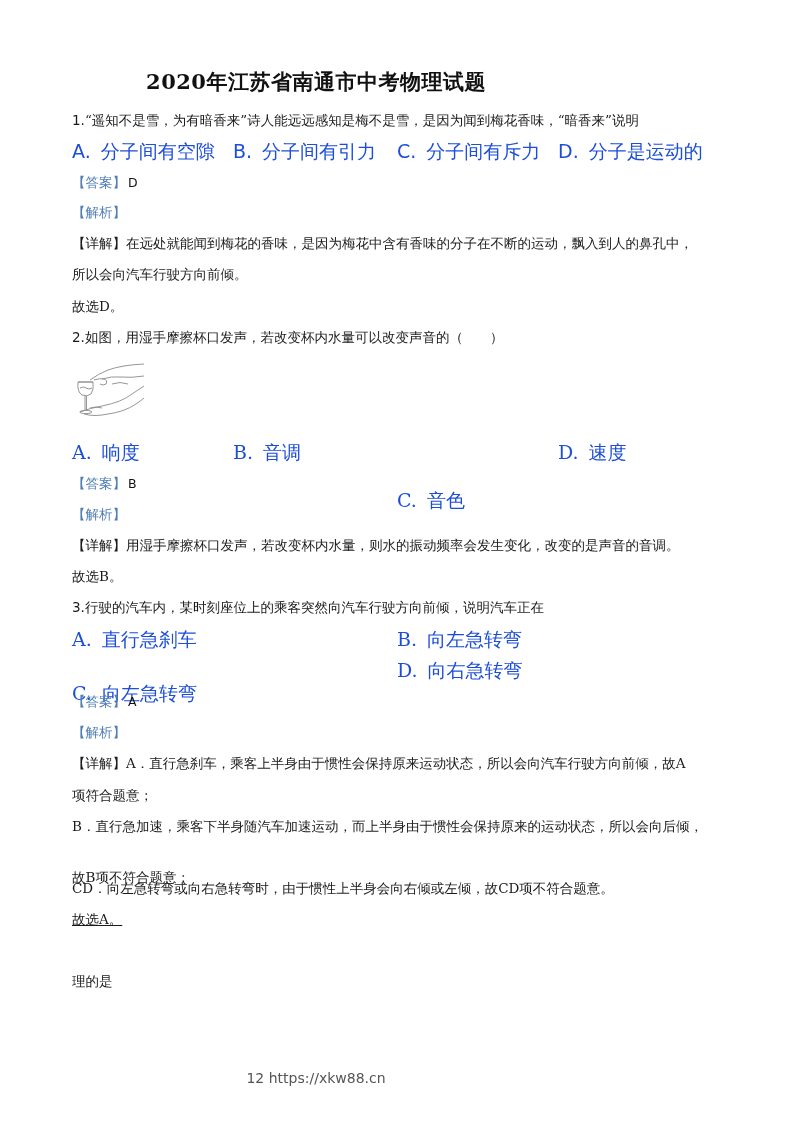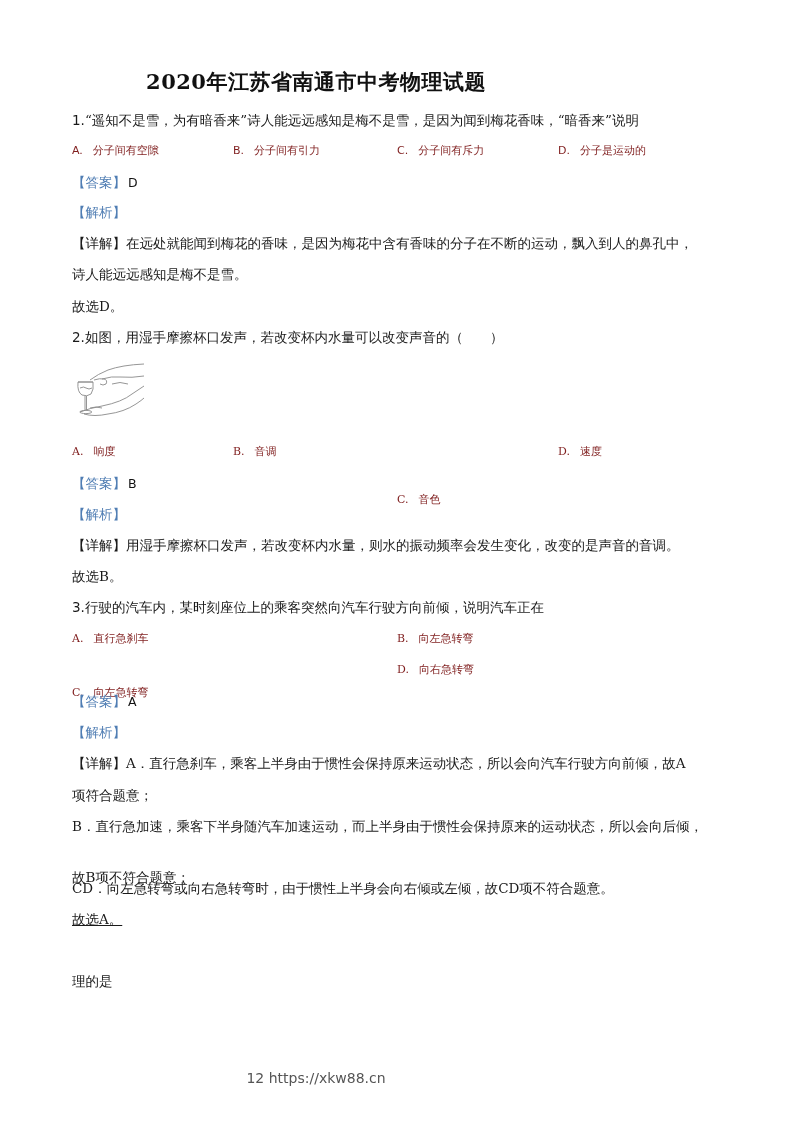--- a/index.html
+++ b/index.html
@@ -51,24 +51,24 @@
       color: #1a1a1a;
     }
     .ans-val {
       font-family: "DejaVu Sans", "Liberation Sans", sans-serif;
       font-size: 12.5px;
       color: #111;
       margin-left: 2px;
     }
     .opt {
       position: absolute;
-      font-size: 11px;
+      font-size: 19px;
       line-height: 18px;
       white-space: nowrap;
-      color: #7f1d1d;
+      color: #1d4ed8;
     }
     .opt .letter {
       display: inline-block;
       margin-right: 10px;
     }
     .figure {
       position: absolute;
       left: 72px;
       top: 362px;
       width: 76px;
@@ -110,21 +110,21 @@
 
   <div class="line" style="top:173px;">
     <span class="label">【答案】</span><span class="ans-val">D</span>
   </div>
   <div class="line" style="top:203px;">
     <span class="label">【解析】</span>
   </div>
   <div class="line" style="top:234px;">
     <span class="label-black">【详解】</span><span>在远处就能闻到梅花的香味，是因为梅花中含有香味的分子在不断的运动，飘入到人的鼻孔中，</span>
   </div>
-  <div class="line" style="top:265px;">诗人能远远感知是梅不是雪。</div>
+  <div class="line" style="top:265px;">所以会向汽车行驶方向前倾。</div>
   <div class="line" style="top:297px;">故选D。</div>
 
   <div class="line" style="top:328px;">
     <span class="sans">2.</span><span>如图，用湿手摩擦杯口发声，若改变杯内水量可以改变声音的（　　）</span>
   </div>
 
   <div class="figure">
     <svg width="76" height="62" viewBox="0 0 76 62" fill="none" stroke="#8a8a8a" stroke-width="0.9">
 
       <path d="M6 20 Q5 30 10 33 Q15 35 19 32 Q22 28 21 20 Z"></path>

